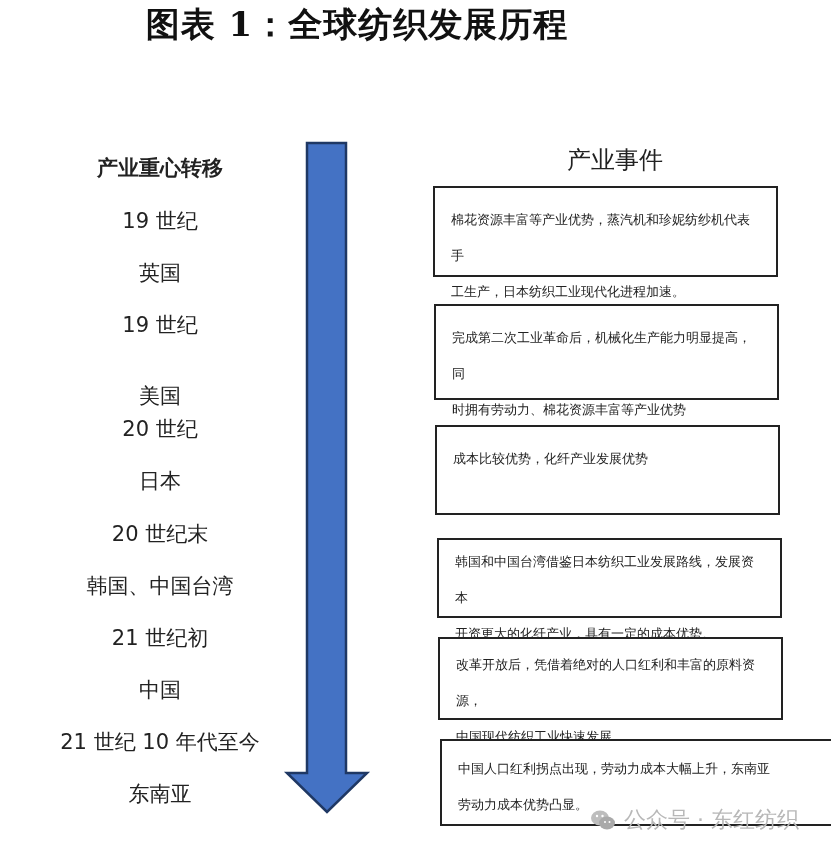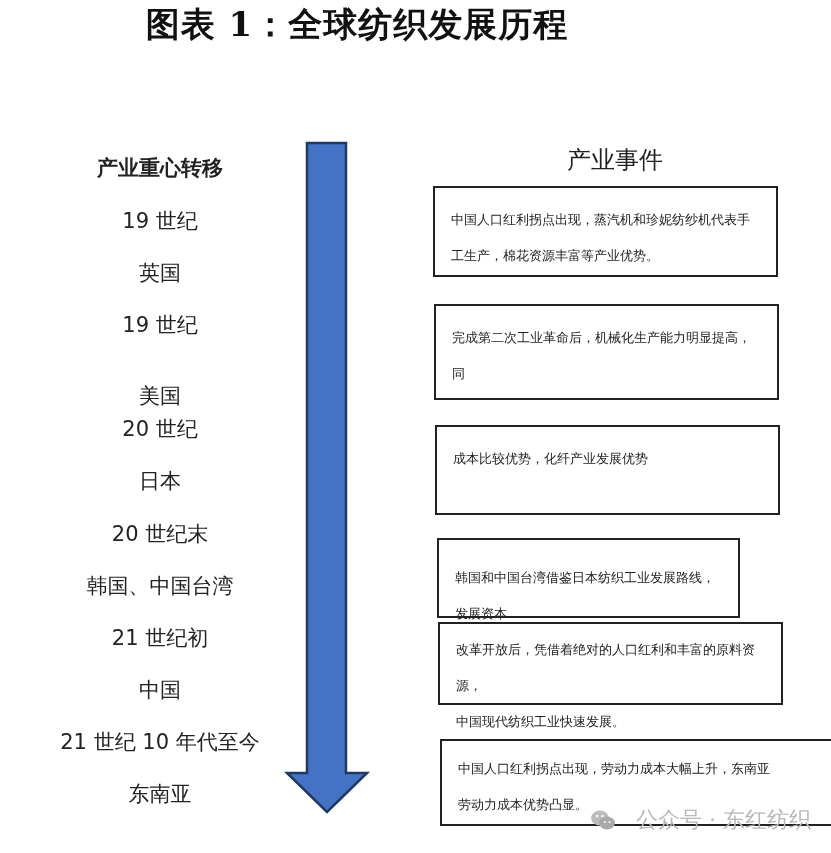--- a/index.html
+++ b/index.html
@@ -8,21 +8,21 @@
     .title { position: absolute; left: 0; top: 2px; width: 714px; text-align: center;
              font-family: "DejaVu Serif", "Liberation Serif", serif; font-size: 34px; font-weight: bold;
              letter-spacing: 1px; color: #111; }
     .left-col { position: absolute; left: 30px; width: 260px; text-align: center; font-size: 21px; color: #222; }
     .left-item { position: absolute; left: 0; width: 260px; text-align: center; white-space: nowrap; }
     .right-header { position: absolute; left: 540px; top: 144px; width: 150px; text-align: center; font-size: 24px; color: #222; }
     .event-box { position: absolute; border: 2px solid #222; background: #fff; box-sizing: border-box;
                  padding: 14px 14px 0 16px; font-size: 13px; line-height: 36px; color: #222; }
     .arrow { position: absolute; left: 280px; top: 140px; }
     .watermark { position: absolute; left: 590px; top: 805px; font-size: 22px; color: #b8b8b8;
-                 display: flex; align-items: center; gap: 20px; white-space: nowrap; }
+                 display: flex; align-items: center; gap: 8px; white-space: nowrap; }
     .wm-icon { width: 26px; height: 22px; position: relative; }
   </style>
 </head>
 <body>
 
 <div class="title">图表 1：全球纺织发展历程</div>
 
 <div class="left-col">
   <div class="left-item" style="top:154px;font-weight:bold;">产业重心转移</div>
   <div class="left-item" style="top:207px;">19 世纪</div>
@@ -39,38 +39,39 @@
   <div class="left-item" style="top:780px;">东南亚</div>
 </div>
 
 <svg class="arrow" width="95" height="680" viewBox="0 0 95 680">
   <polygon points="27,3 66,3 66,633 87,633 47,672 7,633 27,633" fill="#4472C4" stroke="#1F3864" stroke-width="2.5" stroke-linejoin="miter"></polygon>
 </svg>
 
 <div class="right-header">产业事件</div>
 
 <div class="event-box" style="left:433px; top:186px; width:345px; height:91px;">
-  <div>中国人口红利拐点出现，蒸汽机和珍妮纺纱机代表手</div>
-  <div>工生产，棉花资源丰富等产业优势。</div>
+  <div>棉花资源丰富等产业优势，蒸汽机和珍妮纺纱机代表手</div>
+  <div>工生产，日本纺织工业现代化进程加速。</div>
 </div>
 
 <div class="event-box" style="left:434px; top:304px; width:345px; height:96px;">
   <div>完成第二次工业革命后，机械化生产能力明显提高，同</div>
+  <div>时拥有劳动力、棉花资源丰富等产业优势</div>
 </div>
 
 <div class="event-box" style="left:435px; top:425px; width:345px; height:90px;">
   <div>成本比较优势，化纤产业发展优势</div>
 </div>
 
-<div class="event-box" style="left:437px; top:538px; width:303px; height:80px; padding-top:20px;">
+<div class="event-box" style="left:437px; top:538px; width:345px; height:80px; padding-top:4px;">
   <div>韩国和中国台湾借鉴日本纺织工业发展路线，发展资本</div>
   <div>开资更大的化纤产业，具有一定的成本优势。</div>
 </div>
 
-<div class="event-box" style="left:438px; top:622px; width:345px; height:83px; padding-top:8px;">
+<div class="event-box" style="left:438px; top:637px; width:345px; height:83px; padding-top:8px;">
   <div>改革开放后，凭借着绝对的人口红利和丰富的原料资源，</div>
   <div>中国现代纺织工业快速发展。</div>
 </div>
 
 <div class="event-box" style="left:440px; top:739px; width:416px; height:87px; padding-top:10px;">
   <div>中国人口红利拐点出现，劳动力成本大幅上升，东南亚</div>
   <div>劳动力成本优势凸显。</div>
 </div>
 
 <div class="watermark">

